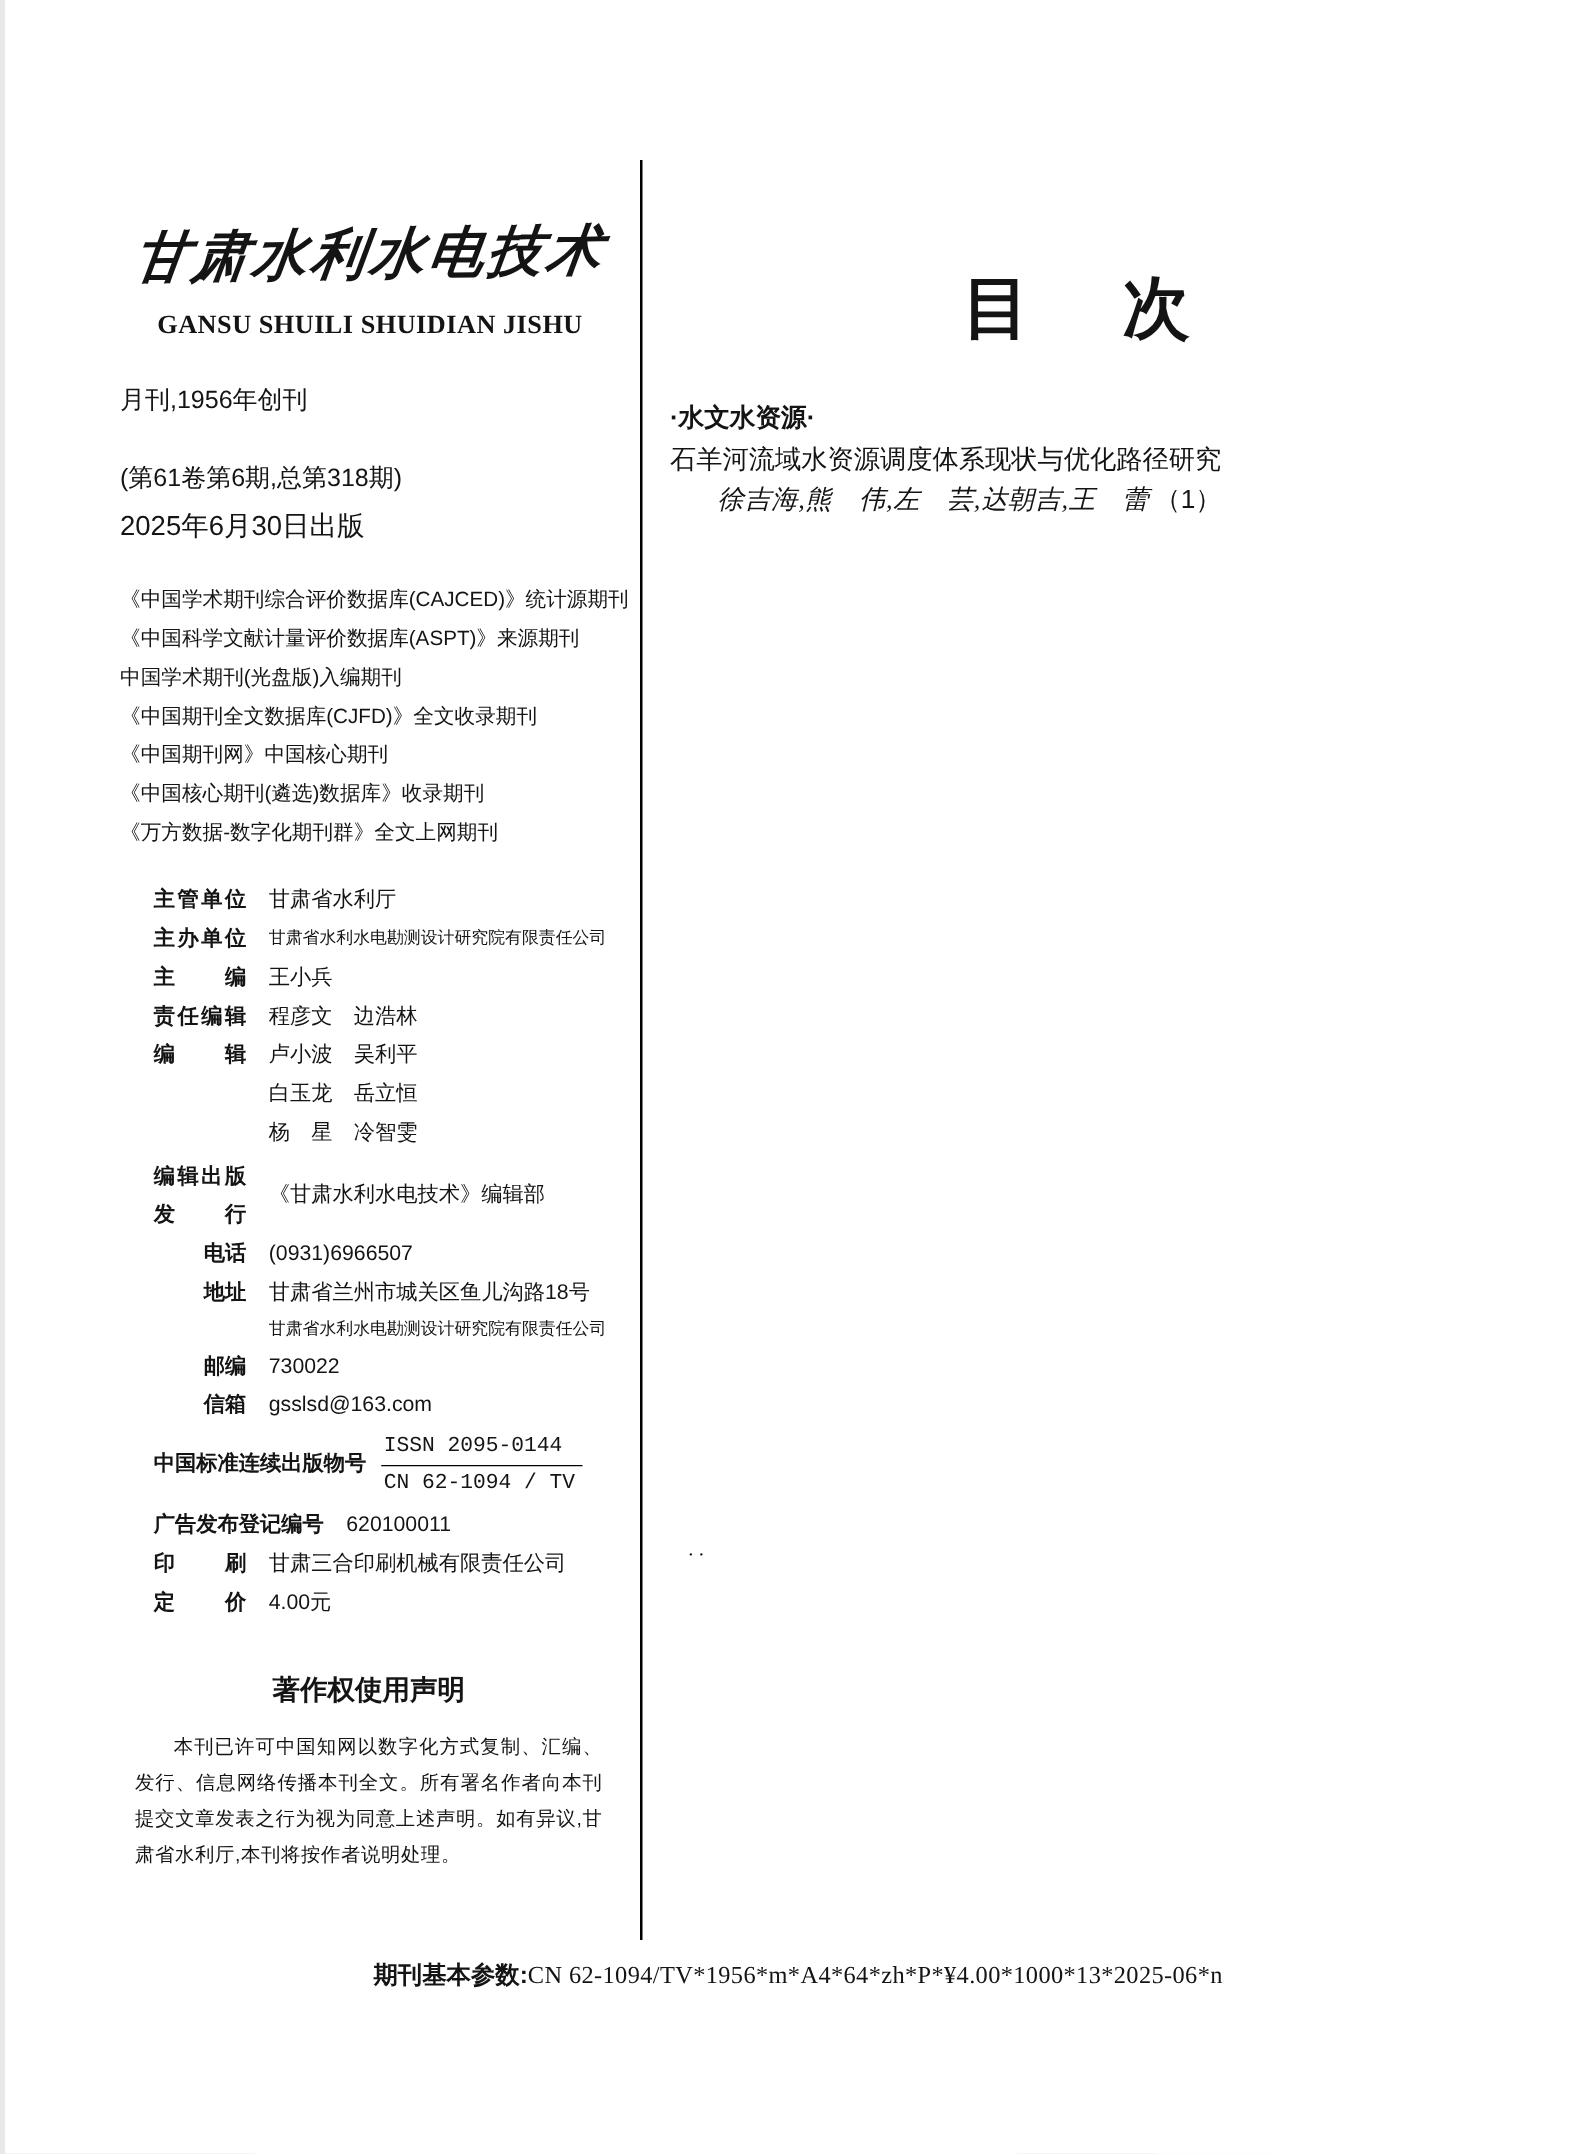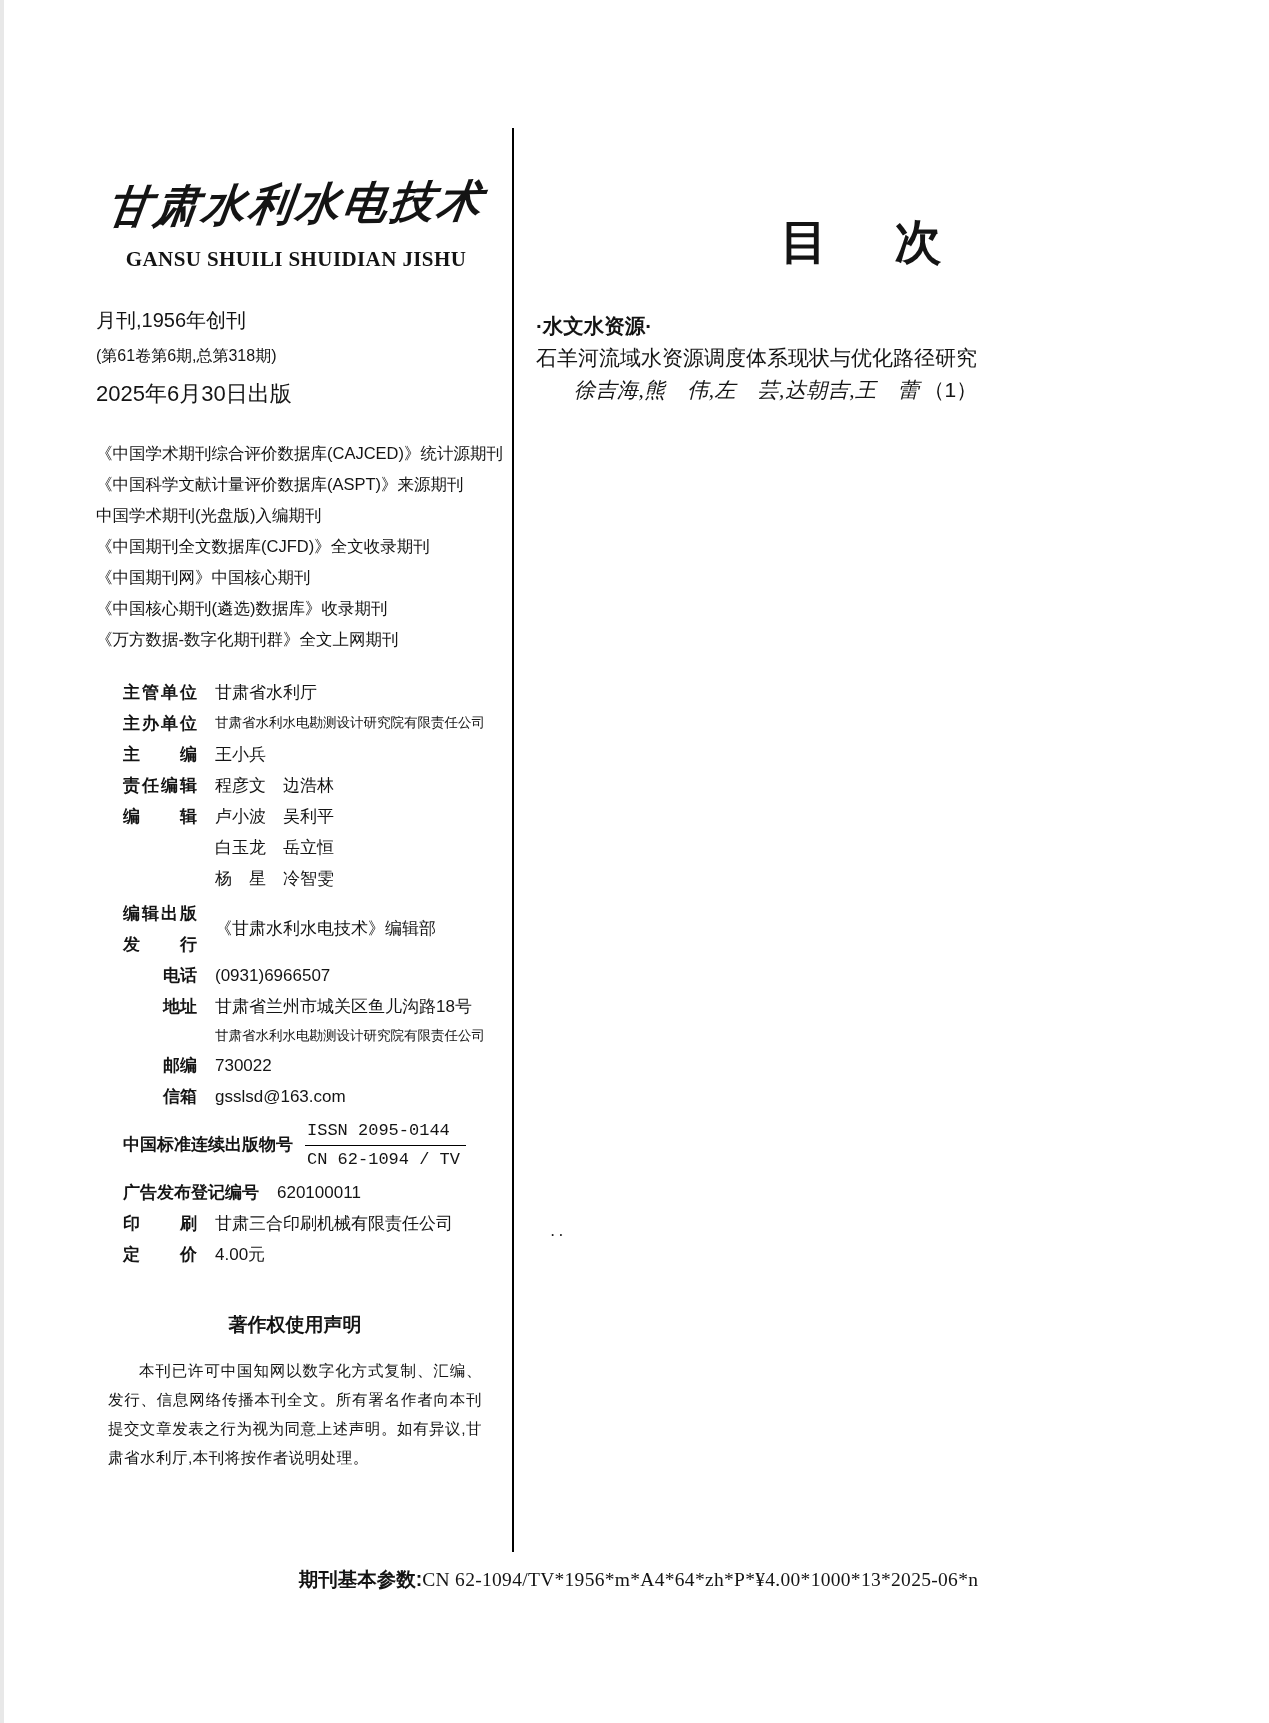--- a/index.html
+++ b/index.html
@@ -16,21 +16,21 @@
     font-family:"DejaVu Serif", serif; font-weight:900; font-style:italic;
     font-size:44px; line-height:1.2; text-align:center; letter-spacing:3px;
     transform:skewX(-8deg) rotate(-1deg); white-space:nowrap;
   }
   .pinyin {
     font-family:"Liberation Serif", serif; font-weight:700; font-size:21px;
     text-align:center; margin-top:16px; letter-spacing:0.4px; white-space:nowrap;
   }
   .pub-block { margin-top:30px; }
   .pub-line1 { font-size:20px; line-height:36px; }
-  .pub-line2 { font-size:16px; line-height:36px; }
+  .pub-line2 { font-size:20px; line-height:36px;margin-top:27px; }
   .pub-line3 { font-size:22px; line-height:40px; }
   .indexing { margin-top:24px; font-size:16.5px; line-height:31px; }
   .idx-line { white-space:nowrap; }
 
   .imprint { margin-top:22px; margin-left:27px; font-size:17px; }
   .row { display:flex; line-height:31px; align-items:flex-start; }
   .label { width:74px; flex:none; font-weight:700; text-align:justify; text-align-last:justify; }
   .label.lr { text-align-last:right; }
   .label.wide { width:auto; text-align-last:auto; }
   .value { margin-left:18px; }
@@ -40,31 +40,31 @@
   .label-stack { display:flex; flex-direction:column; width:74px; flex:none; }
   .label-stack .label { width:74px; }
   .addr2 { margin-left:92px; font-size:13.5px; line-height:28px; }
   .issn-row { margin-top:8px; align-items:center;font-family:Liberation Mono, monospace; }
   .fraction { margin-left:12px; font-size:17px; }
   .fr-top { border-bottom:1.5px solid #000; padding:0 6px 3px 2px; line-height:22px; }
   .fr-bottom { padding:3px 6px 0 2px; line-height:22px; }
   .gap-row { margin-top:6px; }
 
   .copyright { margin-top:40px; padding:0 14px 0 12px; }
-  .cp-title { text-align:center; font-weight:700; font-size:19px; line-height:30px; }
+  .cp-title { text-align:center; font-weight:700; font-size:22px; line-height:30px; }
   .cp-body {
     margin-top:16px; font-size:15.5px; line-height:29px;
     text-indent:2em; text-align:justify; letter-spacing:0.5px;
   }
 
   
   .right-col { position:absolute; left:532px; top:214px; width:650px; }
   .toc-title {
     text-align:center; font-family:"DejaVu Serif", serif; font-weight:900;
-    font-size:47px; line-height:1.2; letter-spacing:10px; text-indent:10px;
+    font-size:54px; line-height:1.2; letter-spacing:10px; text-indent:10px;
   }
   .toc-sections { margin-top:40px; }
   .toc-heading { font-weight:700; font-size:20.5px; line-height:32px; font-family:"Liberation Sans", sans-serif; }
   .toc-line {
     display:flex; align-items:baseline; font-family:"Liberation Serif", serif;
     font-size:21px; line-height:32px; white-space:nowrap;
   }
   .toc-line .t { flex:0 0 auto; }
   .toc-line.cont { padding-left:6px; }
   .leader {

